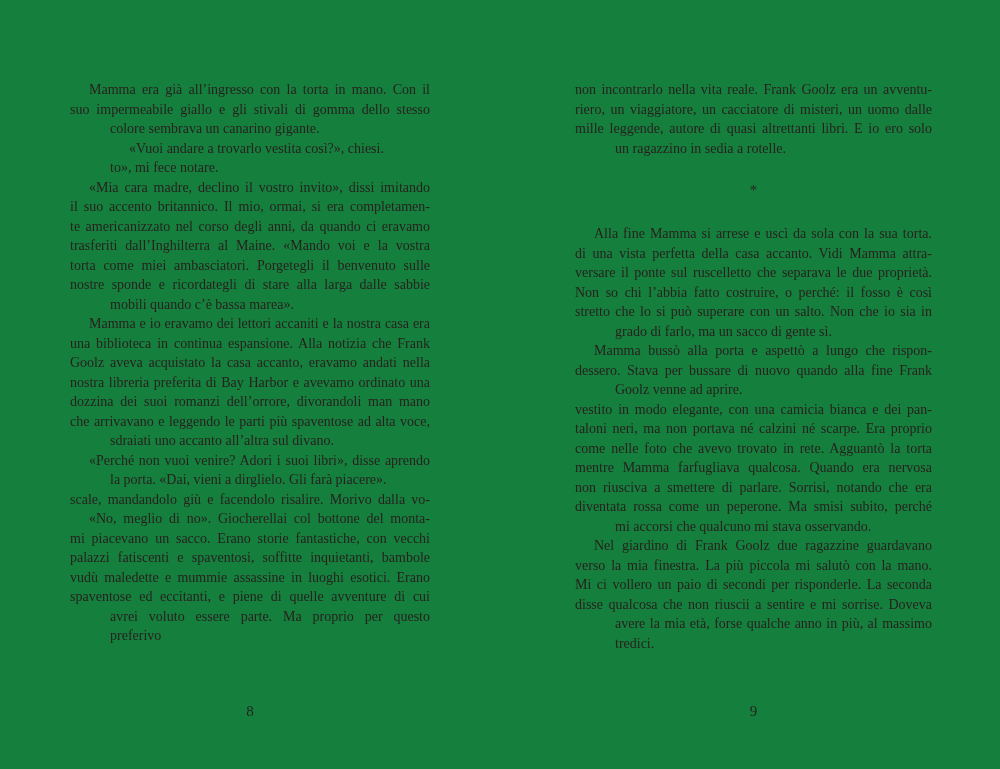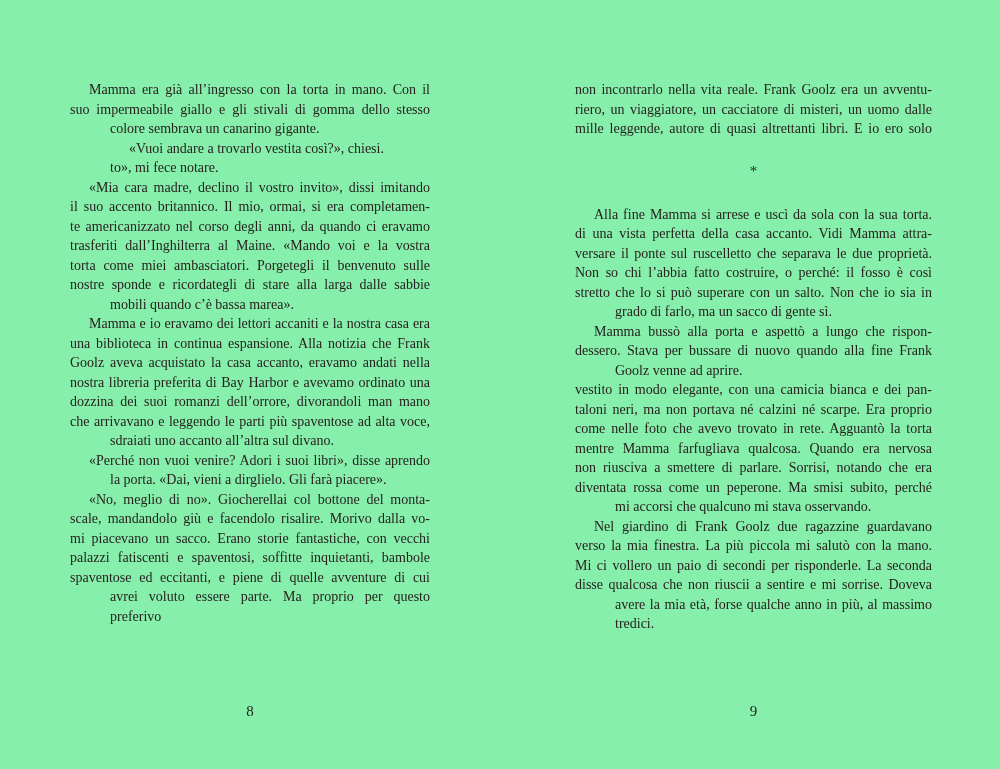--- a/index.html
+++ b/index.html
@@ -4,21 +4,21 @@
 <style>
   html, body {
     margin: 0;
     padding: 0;
     background: #ffffff;
   }
   .spread {
     position: relative;
     width: 1000px;
     height: 769px;
-    background: #86efac;
+    background: #15803d;
     overflow: hidden;
     font-family: "Liberation Serif", "DejaVu Serif", serif;
     color: #27211e;
   }
   .page-text {
     position: absolute;
     top: 80px;
     font-size: 14px;
     line-height: 19.5px;
   }
@@ -89,34 +89,36 @@
         <div class="line">nostra libreria preferita di Bay Harbor e avevamo ordinato una</div>
         <div class="line">dozzina dei suoi romanzi dell’orrore, divorandoli man mano</div>
         <div class="line">che arrivavano e leggendo le parti più spaventose ad alta voce,</div>
         <div class="line last">sdraiati uno accanto all’altra sul divano.</div>
       </div>
       <div class="para">
         <div class="line indent">«Perché non vuoi venire? Adori i suoi libri», disse aprendo</div>
         <div class="line last">la porta. «Dai, vieni a dirglielo. Gli farà piacere».</div>
       </div>
       <div class="para">
+        <div class="line">scale, mandandolo giù e facendolo risalire. Morivo dalla vo-</div>
         <div class="line indent">«No, meglio di no». Giocherellai col bottone del monta-</div>
-        <div class="line">scale, mandandolo giù e facendolo risalire. Morivo dalla vo-</div>
         <div class="line">mi piacevano un sacco. Erano storie fantastiche, con vecchi</div>
         <div class="line">palazzi fatiscenti e spaventosi, soffitte inquietanti, bambole</div>
+        <div class="line">vudù maledette e mummie assassine in luoghi esotici. Erano</div>
         <div class="line">spaventose ed eccitanti, e piene di quelle avventure di cui</div>
         <div class="line last">avrei voluto essere parte. Ma proprio per questo preferivo</div>
       </div>
     </div>
 
   <div class="page-text right">
       <div class="para">
         <div class="line">non incontrarlo nella vita reale. Frank Goolz era un avventu-</div>
         <div class="line">riero, un viaggiatore, un cacciatore di misteri, un uomo dalle</div>
         <div class="line">mille leggende, autore di quasi altrettanti libri. E io ero solo</div>
+        <div class="line last">un ragazzino in sedia a rotelle.</div>
       </div>
       <div class="separator">*</div>
       <div class="para">
         <div class="line indent">Alla fine Mamma si arrese e uscì da sola con la sua torta.</div>
         <div class="line">di una vista perfetta della casa accanto. Vidi Mamma attra-</div>
         <div class="line">versare il ponte sul ruscelletto che separava le due proprietà.</div>
         <div class="line">Non so chi l’abbia fatto costruire, o perché: il fosso è così</div>
         <div class="line">stretto che lo si può superare con un salto. Non che io sia in</div>
         <div class="line last">grado di farlo, ma un sacco di gente sì.</div>
       </div>

